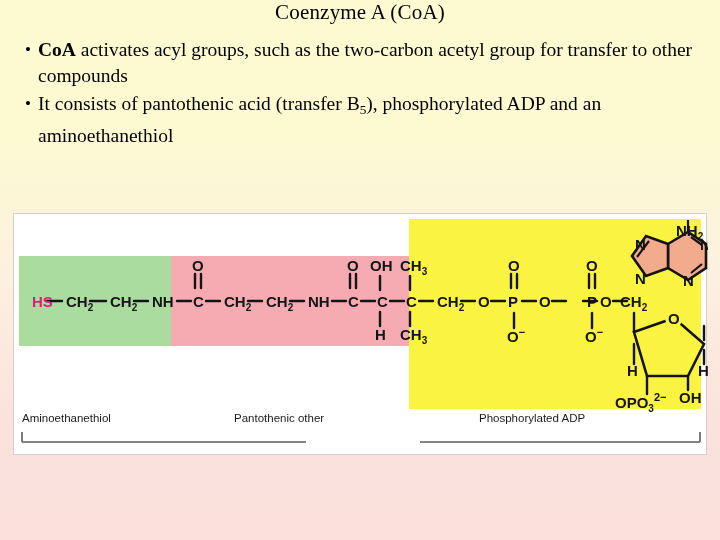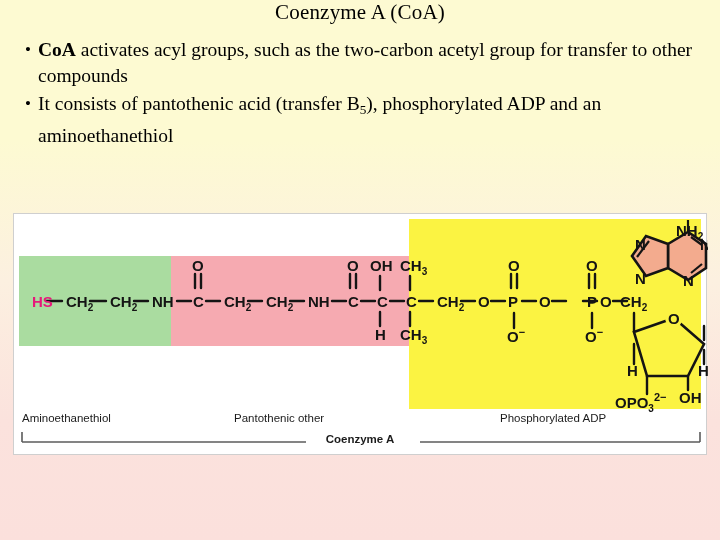--- a/index.html
+++ b/index.html
@@ -91,21 +91,21 @@
   .caption {
     position: absolute;
     font-family: "Liberation Sans", sans-serif;
     font-size: 11.5px;
     font-weight: normal;
     color: #1b1b1b;
     white-space: nowrap;
   }
   #caption-aminoethanethiol { left: 8px;   top: 198px; }
   #caption-pantothenic      { left: 220px; top: 198px; }
-  #caption-adp              { left: 486px; top: 198px; }
+  #caption-adp              { left: 465px; top: 198px; }
 
   #caption-coenzyme-a {
     position: absolute;
     left: 0; right: 0;
     top: 219px;
     text-align: center;
     font-family: "Liberation Sans", sans-serif;
     font-size: 11.5px;
     font-weight: bold;
     color: #1b1b1b;
@@ -271,15 +271,14 @@
   <div class="caption" id="caption-adp">Phosphorylated ADP</div>
 
   <svg id="bracket-svg" viewBox="0 0 694 24">
     <g stroke="#5b5b5b" stroke-width="1.6" fill="none">
       <line x1="8" y1="4" x2="8" y2="14"></line>
       <line x1="8" y1="14" x2="292" y2="14"></line>
       <line x1="406" y1="14" x2="686" y2="14"></line>
       <line x1="686" y1="14" x2="686" y2="4"></line>
     </g>
   </svg>
-  <div id="caption-coenzyme-a">Coenzyme A</div>
 
 </div>
 
 </body></html>

